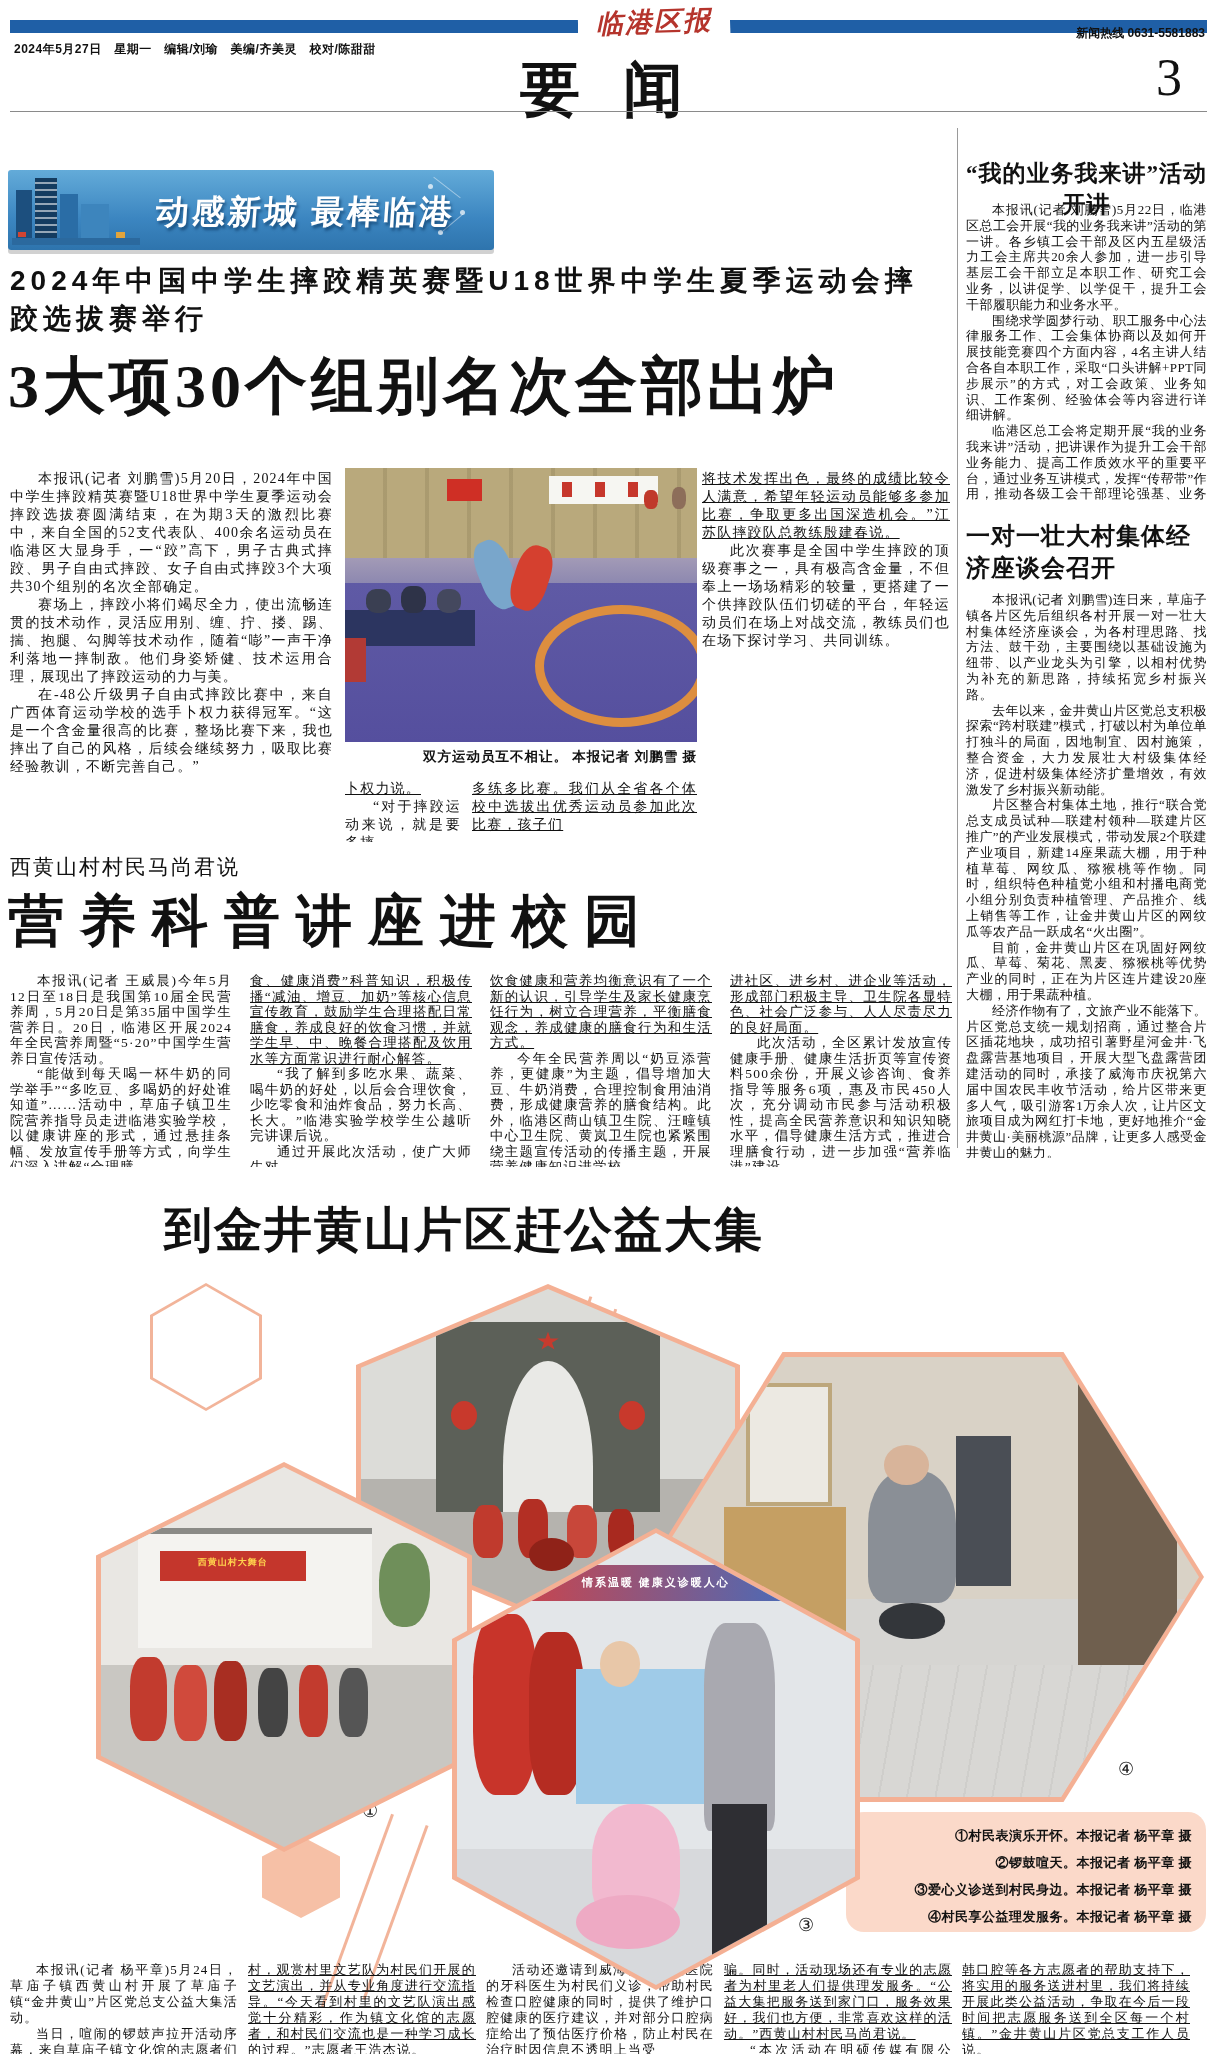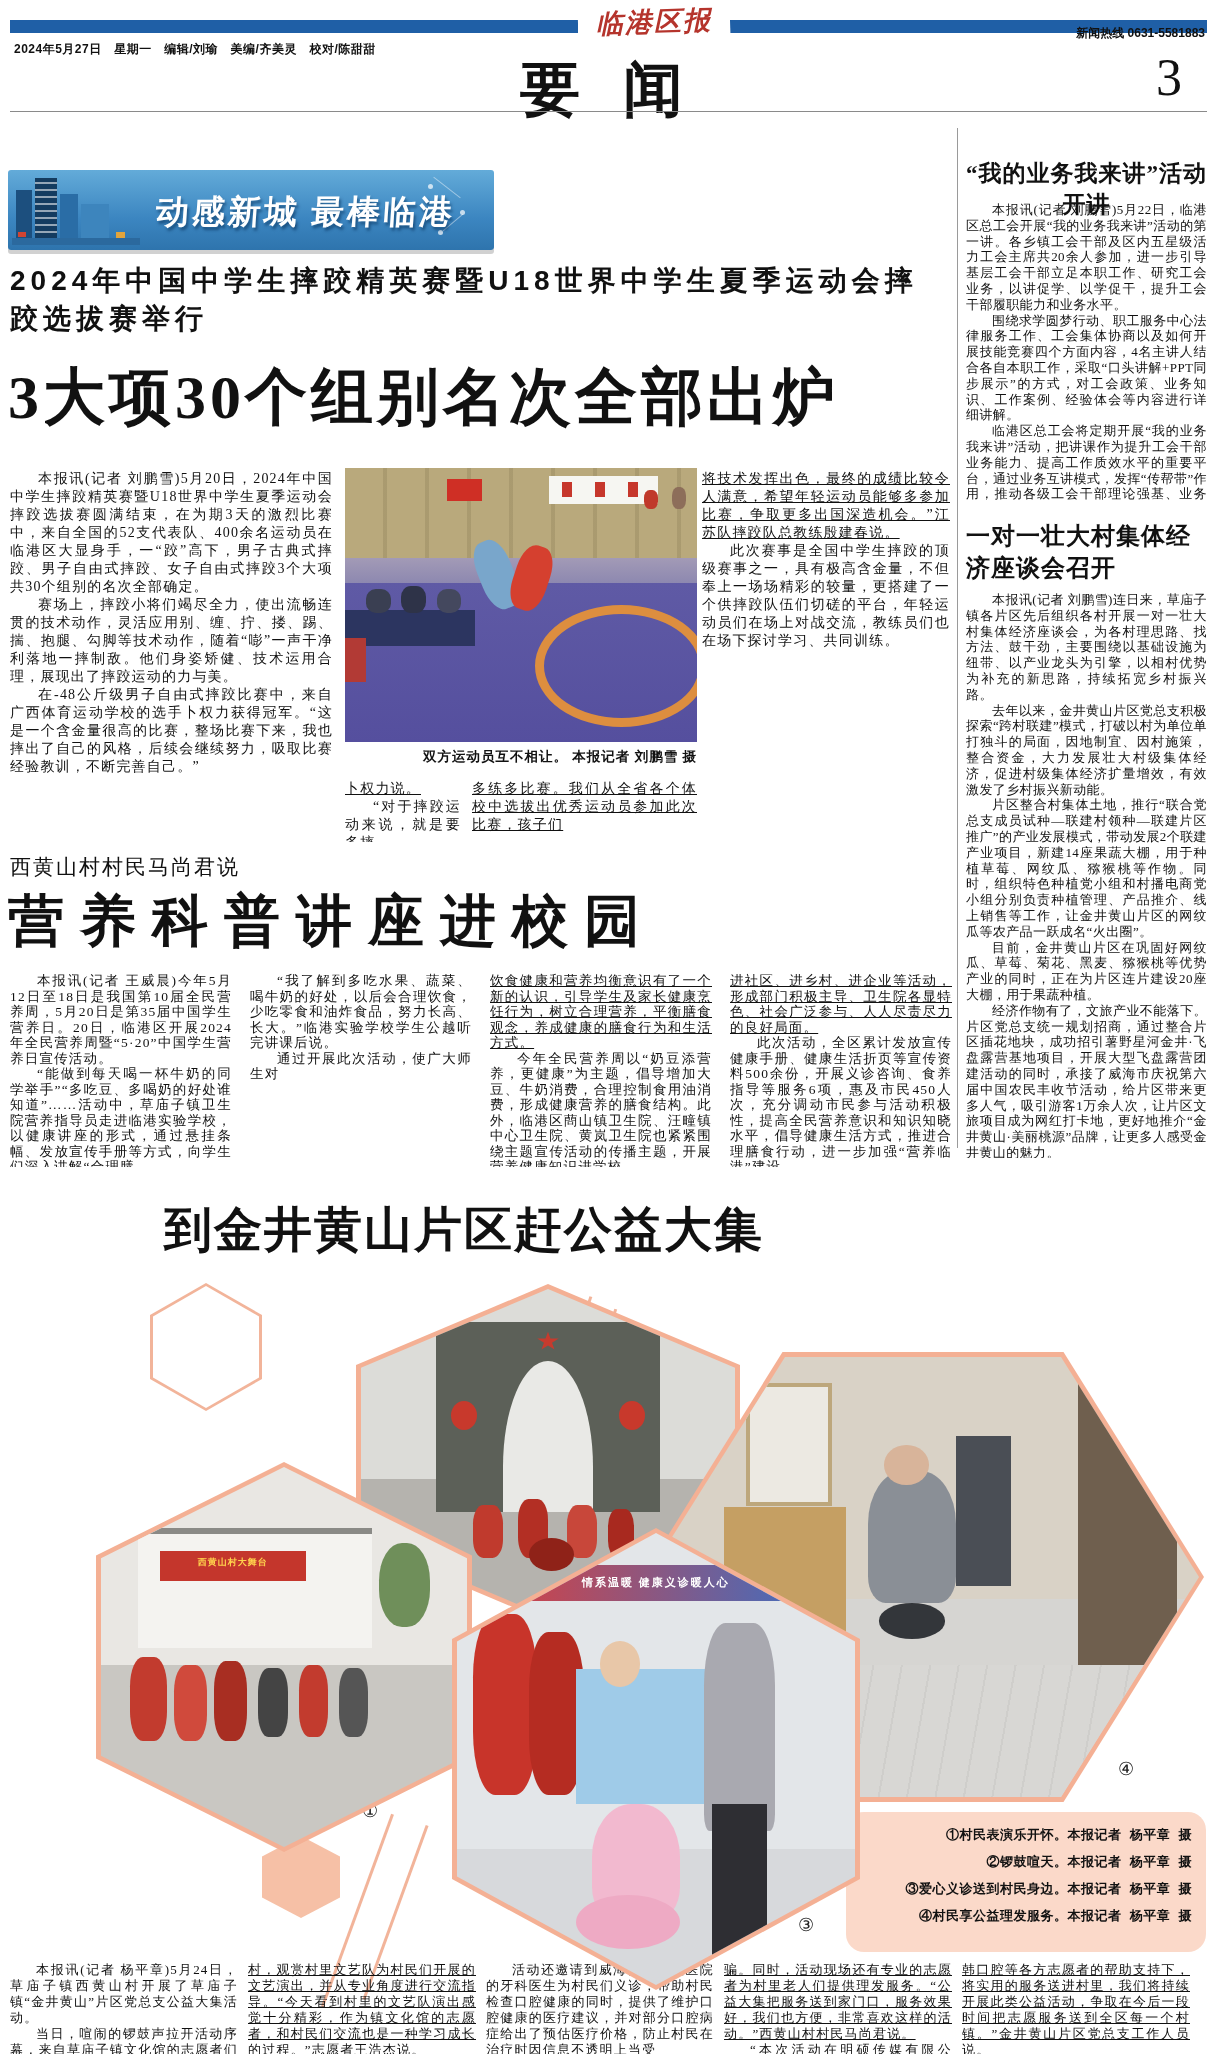--- a/index.html
+++ b/index.html
@@ -26,21 +26,21 @@
   .banner-text{position:absolute;left:148px;top:20px;font-weight:bold;font-size:33px;color:#fff;
                letter-spacing:3px;text-shadow:2px 3px 3px rgba(0,40,80,.55);transform:skewX(-4deg);}
   .bld{position:absolute;}
   .net-dot{position:absolute;width:5px;height:5px;border-radius:50%;background:rgba(255,255,255,.7);}
   .net-line{position:absolute;height:1px;background:rgba(255,255,255,.45);}
 
   
   .kicker{position:absolute;left:10px;top:262px;width:940px;font-weight:600;font-size:28px;
           line-height:38px;letter-spacing:5px;font-family:"Liberation Sans","DejaVu Sans",sans-serif;}
   .headline-1{position:absolute;left:8px;top:344px;width:945px;font-weight:bold;font-size:62px;
-              letter-spacing:4px;white-space:nowrap;margin-top:11px;}
+              letter-spacing:4px;white-space:nowrap;}
   .bt{font-size:14px;line-height:18px;text-align:justify;letter-spacing:1.2px;overflow:hidden;}
   .bt p{margin:0;text-indent:2em;}
   .bt p.cont{text-indent:0;text-decoration:underline;}
   .bt p:empty{display:none;}
   .small{font-size:13px;line-height:15.8px;letter-spacing:.4px;}
   .w-col1{position:absolute;left:10px;top:470px;width:323px;height:384px;}
   .w-col3{position:absolute;left:702px;top:470px;width:248px;height:392px;}
   .photo-caption{position:absolute;left:345px;top:748px;width:352px;text-align:right;
                  font-weight:600;font-size:13.5px;letter-spacing:1px;}
   .under-left{position:absolute;left:345px;top:780px;width:116px;height:62px;}
@@ -77,22 +77,22 @@
   .n-col{font-size:13.5px;line-height:15.5px;}
 
   
   .headline-3{position:absolute;left:0;top:1198px;width:928px;text-align:center;
               font-weight:bold;font-size:48px;letter-spacing:2px;}
   .hexv{clip-path:polygon(50% 0%,100% 24%,100% 76%,50% 100%,0% 76%,0% 24%);}
   .hexh{clip-path:polygon(25% 0%,75% 0%,100% 50%,75% 100%,25% 100%,0% 50%);}
   .hex-frame{position:absolute;background:#f4b094;}
   .hex-inner{position:absolute;left:5px;top:5px;right:5px;bottom:5px;overflow:hidden;}
   .marker{position:absolute;font-size:18px;color:#222;font-weight:400;}
-  .cap-panel{position:absolute;left:846px;top:1812px;width:360px;height:140px;background:#fbd9c9;
-             border-radius:18px;z-index:1;font-family:Liberation Mono, monospace;}
+  .cap-panel{position:absolute;left:846px;top:1812px;width:360px;height:120px;background:#fbd9c9;
+             border-radius:18px;z-index:1;}
   .cap-list{position:absolute;right:14px;top:10px;width:330px;text-align:right;
             font-weight:600;font-size:13px;line-height:27px;letter-spacing:.5px;}
   .deco-hex-o{position:absolute;left:150px;top:1283px;width:112px;height:128px;background:#f2b49a;
               clip-path:polygon(50% 0%,100% 25%,100% 75%,50% 100%,0% 75%,0% 25%);z-index:0;}
   .deco-hex-o .in{position:absolute;left:3px;top:3px;right:3px;bottom:3px;background:#fff;
               clip-path:polygon(50% 0%,100% 25%,100% 75%,50% 100%,0% 75%,0% 25%);}
   .deco-hex-f{position:absolute;left:262px;top:1836px;width:78px;height:82px;background:#f6c0a6;
               clip-path:polygon(50% 0%,100% 25%,100% 75%,50% 100%,0% 75%,0% 25%);z-index:0;}
   .deco-line{position:absolute;width:3px;background:#f2b49a;z-index:0;}
 
@@ -194,20 +194,21 @@
     </div>
 
   <div class="n-kicker">西黄山村村民马尚君说</div>
   <div class="headline-2">营养科普讲座进校园</div>
 
   <div class="n-col n1 bt">
       <p>本报讯(记者 王威晨)今年5月12日至18日是我国第10届全民营养周，5月20日是第35届中国学生营养日。20日，临港区开展2024年全民营养周暨“5·20”中国学生营养日宣传活动。</p>
       <p>“能做到每天喝一杯牛奶的同学举手”“多吃豆、多喝奶的好处谁知道”……活动中，草庙子镇卫生院营养指导员走进临港实验学校，以健康讲座的形式，通过悬挂条幅、发放宣传手册等方式，向学生们深入讲解“合理膳</p>
     </div>
   <div class="n-col n2 bt">
+    <p class="cont">食、健康消费”科普知识，积极传播“减油、增豆、加奶”等核心信息宣传教育，鼓励学生合理搭配日常膳食，养成良好的饮食习惯，并就学生早、中、晚餐合理搭配及饮用水等方面常识进行耐心解答。</p>
   <p>“我了解到多吃水果、蔬菜、喝牛奶的好处，以后会合理饮食，少吃零食和油炸食品，努力长高、长大。”临港实验学校学生公越听完讲课后说。</p>
       <p>通过开展此次活动，使广大师生对</p>
     </div>
   <div class="n-col n3 bt">
     <p class="cont">饮食健康和营养均衡意识有了一个新的认识，引导学生及家长健康烹饪行为，树立合理营养，平衡膳食观念，养成健康的膳食行为和生活方式。</p>
   <p>今年全民营养周以“奶豆添营养，更健康”为主题，倡导增加大豆、牛奶消费，合理控制食用油消费，形成健康营养的膳食结构。此外，临港区蔄山镇卫生院、汪疃镇中心卫生院、黄岚卫生院也紧紧围绕主题宣传活动的传播主题，开展营养健康知识进学校、</p>
     </div>
   <div class="n-col n4 bt">
     <p class="cont">进社区、进乡村、进企业等活动，形成部门积极主导、卫生院各显特色、社会广泛参与、人人尽责尽力的良好局面。</p>
   <p>此次活动，全区累计发放宣传健康手册、健康生活折页等宣传资料500余份，开展义诊咨询、食养指导等服务6项，惠及市民450人次，充分调动市民参与活动积极性，提高全民营养意识和知识知晓水平，倡导健康生活方式，推进合理膳食行动，进一步加强“营养临港”建设。</p>

